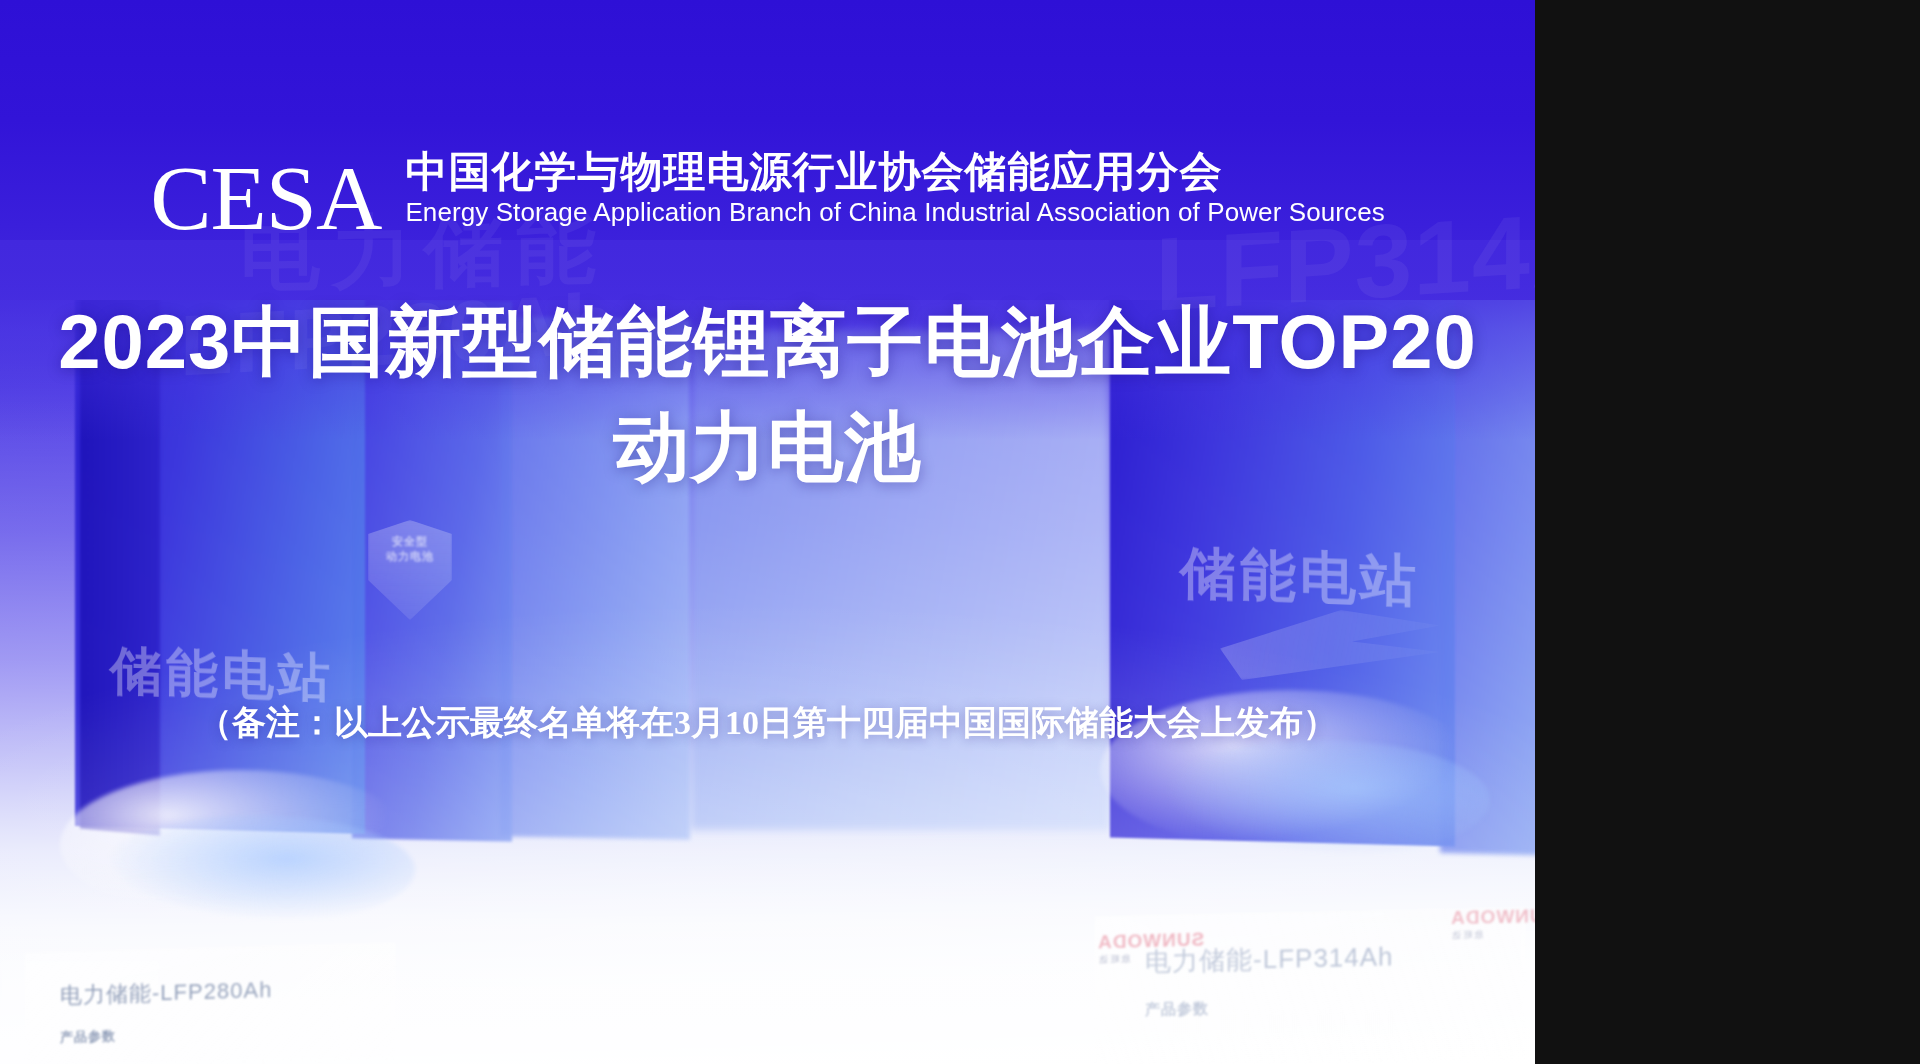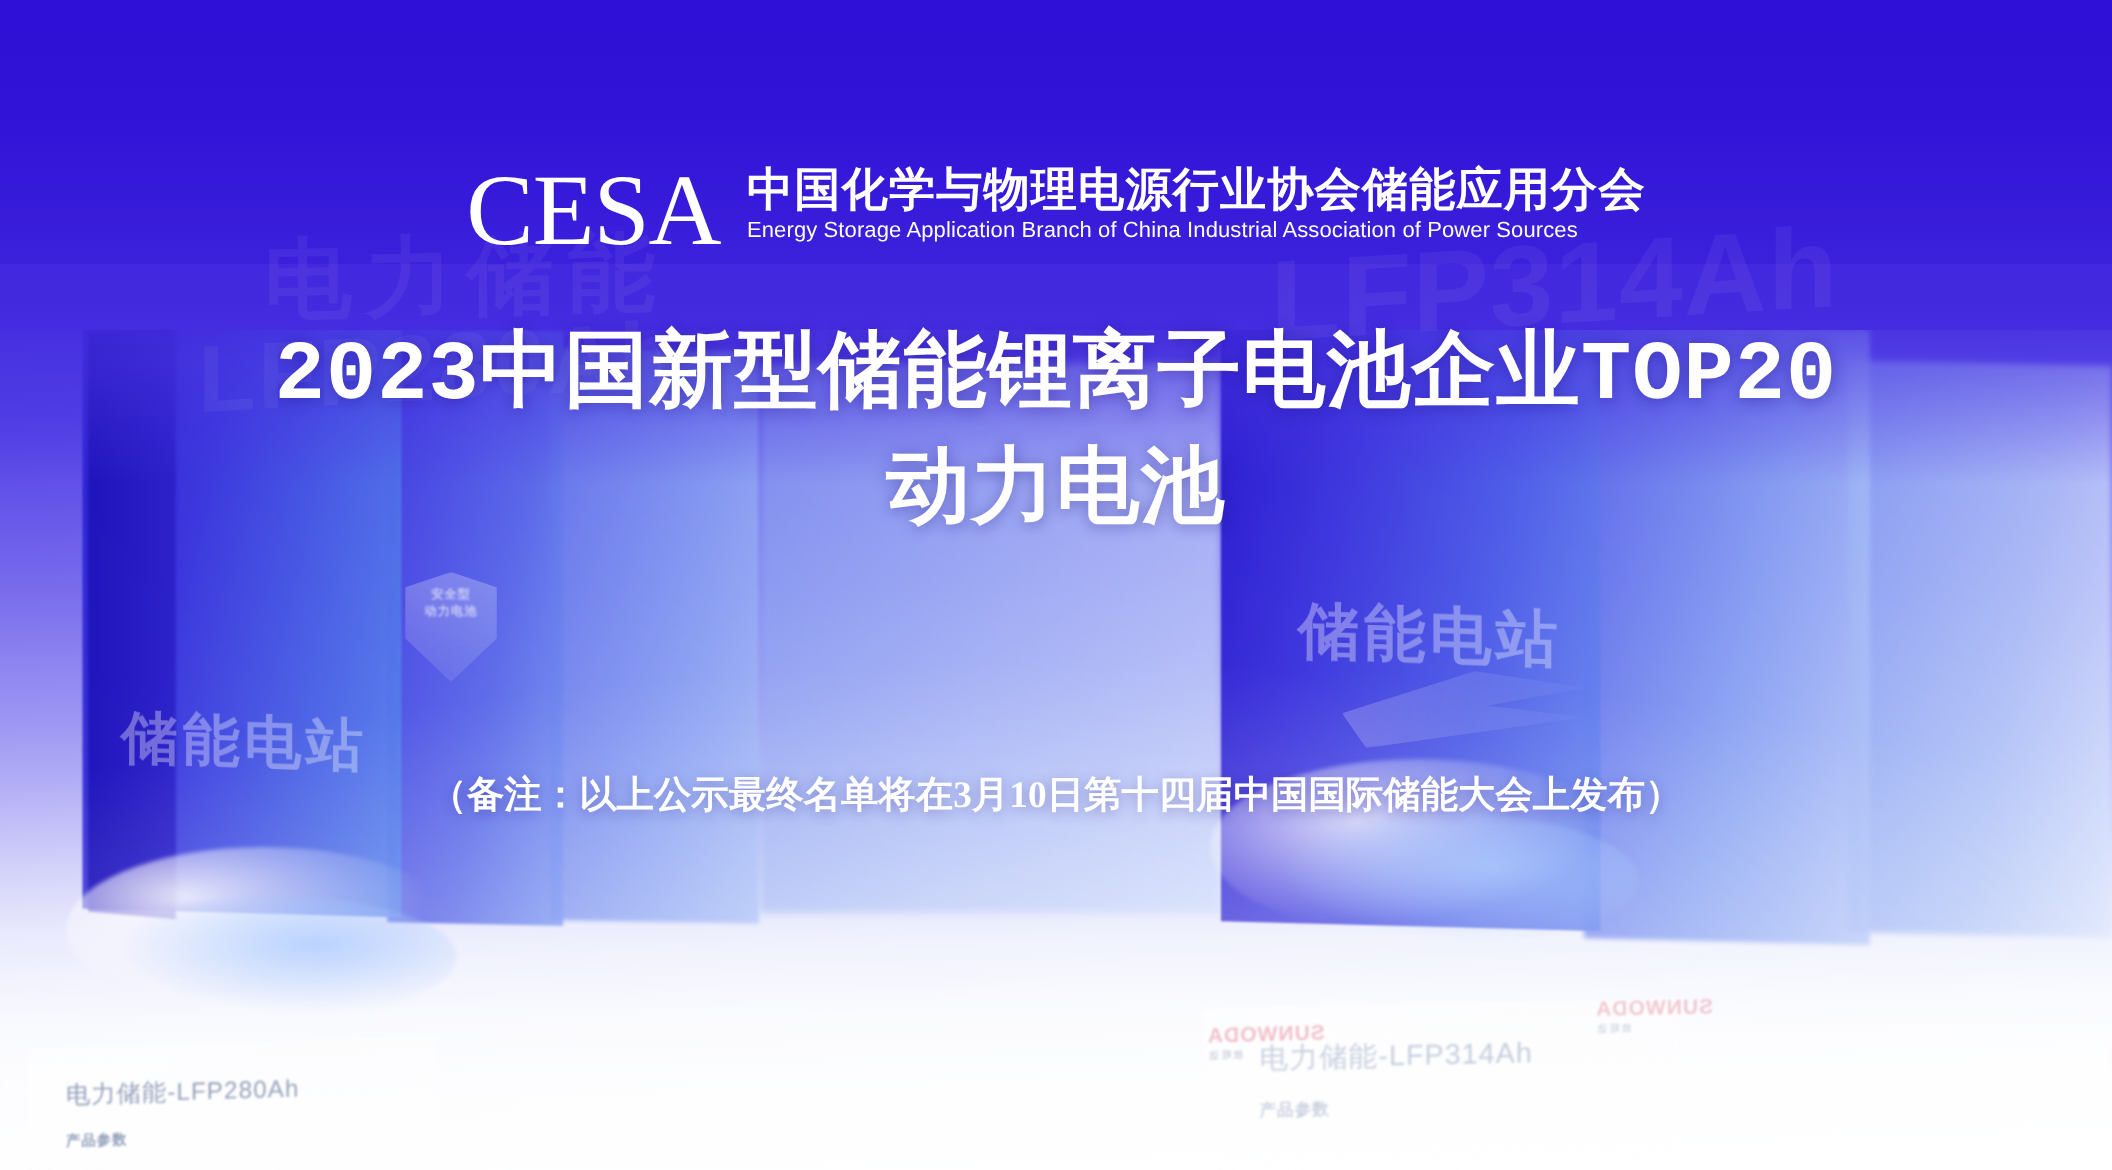--- a/index.html
+++ b/index.html
@@ -3,21 +3,21 @@
 <meta charset="utf-8">
 <title>CESA TOP20 Poster</title>
 <style>
   html,body{margin:0;padding:0;background:#111;}
   *{box-sizing:border-box;}
   body{
     font-family:"Liberation Sans","DejaVu Sans",sans-serif;
   }
   #poster{
     position:relative;
-    width:1920px;
+    width:1535px;
     height:1064px;
     overflow:hidden;
     background:#2f14d6;
   }
   .bg-photo{
     position:absolute; inset:0;
     background:
       linear-gradient(180deg,
         rgba(255,255,255,0.00) 0%,
         rgba(255,255,255,0.00) 22%,
@@ -313,34 +313,34 @@
   }
   .logo-cn{
     font-size:42px;
     font-weight:700;
     color:#ffffff;
     letter-spacing:1px;
     line-height:1.08;
     white-space:nowrap;
   }
   .logo-en{
-    font-size:20px;
+    font-size:26px;
     font-weight:400;
     color:#ffffff;
     letter-spacing:.1px;
     line-height:1.1;
     white-space:nowrap;
   }
 
   
   .headline{
     position:absolute; left:0; right:0; top:290px;
     text-align:center;
     color:#ffffff;
-    font-family:Liberation Mono, monospace;
+    font-family:Liberation Sans, sans-serif;
     font-weight:700;
     font-size:76px;
     line-height:1.38;
     letter-spacing:1px;
     text-shadow:0 2px 14px rgba(20,10,120,.38);
   }
   .headline .l1{display:block; white-space:nowrap;}
   .headline .l2{display:block;}
 
   

